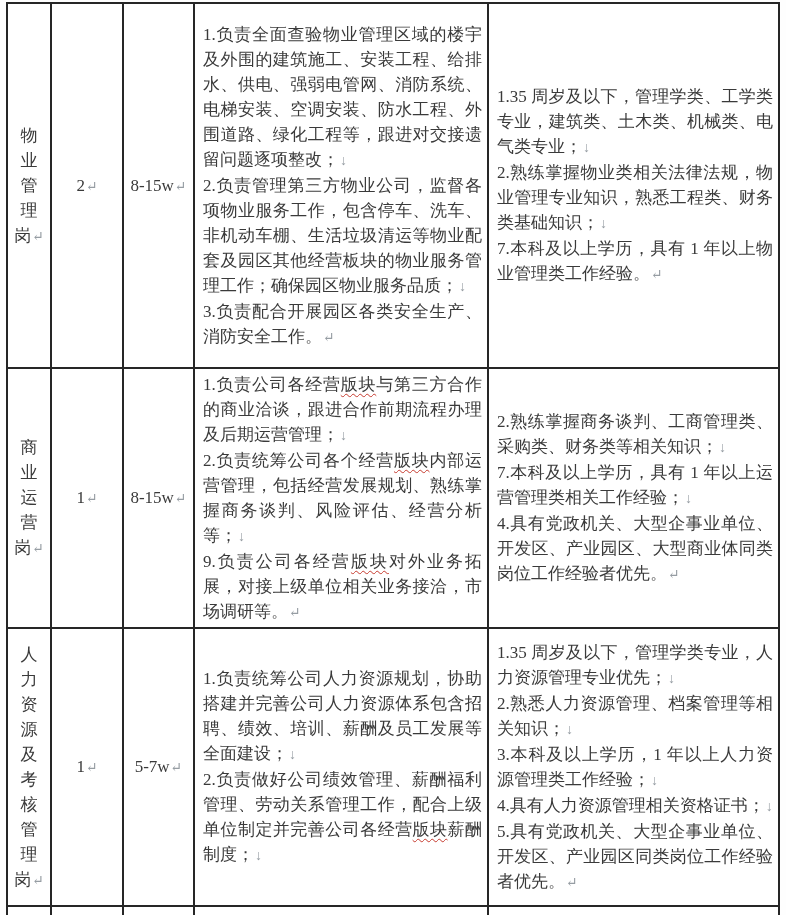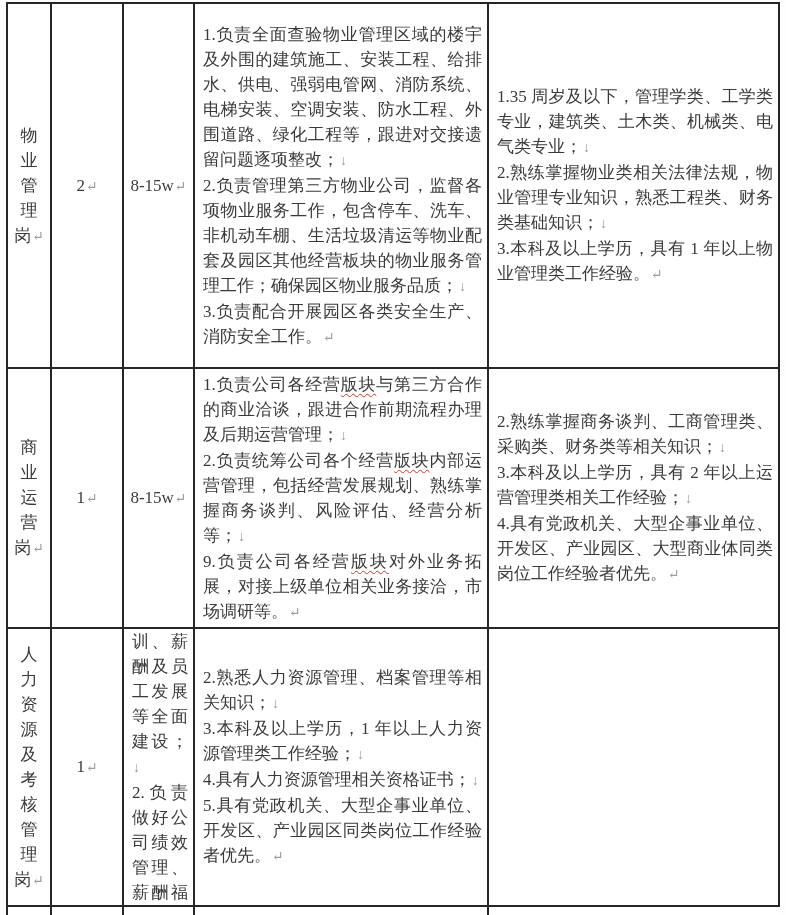--- a/index.html
+++ b/index.html
@@ -41,21 +41,21 @@
         <span>8-15w<span class="mark">↵</span></span>
       </div>
       <div class="cell text-cell">
         <div class="item"><span>1.负责全面查验物业管理区域的楼宇及外围的建筑施工、安装工程、给排水、供电、强弱电管网、消防系统、电梯安装、空调安装、防水工程、外围道路、绿化工程等，跟进对交接遗留问题逐项整改；</span><span class="mark">↓</span></div>
         <div class="item"><span>2.负责管理第三方物业公司，监督各项物业服务工作，包含停车、洗车、非机动车棚、生活垃圾清运等物业配套及园区其他经营板块的物业服务管理工作；确保园区物业服务品质；</span><span class="mark">↓</span></div>
         <div class="item"><span>3.负责配合开展园区各类安全生产、消防安全工作。</span><span class="mark">↵</span></div>
       </div>
       <div class="cell text-cell">
         <div class="item"><span>1.35 周岁及以下，管理学类、工学类专业，建筑类、土木类、机械类、电气类专业；</span><span class="mark">↓</span></div>
         <div class="item"><span>2.熟练掌握物业类相关法律法规，物业管理专业知识，熟悉工程类、财务类基础知识；</span><span class="mark">↓</span></div>
-        <div class="item"><span>3.本科及以上学历，具有 1 年以上物业管理类工作经验。</span><span class="mark">↵</span></div>
+        <div class="item"><span>7.本科及以上学历，具有 1 年以上物业管理类工作经验。</span><span class="mark">↵</span></div>
       </div>
       <div class="cell pos-cell">
         <div class="pchar">商</div>
         <div class="pchar">业</div>
         <div class="pchar">运</div>
         <div class="pchar">营</div>
         <div class="pchar">岗<span class="mark">↵</span></div>
       </div>
       <div class="cell center-cell">
         <span>1<span class="mark">↵</span></span>
@@ -63,43 +63,47 @@
       <div class="cell center-cell">
         <span>8-15w<span class="mark">↵</span></span>
       </div>
       <div class="cell text-cell">
         <div class="item"><span>1.负责公司各经营</span><span class="sic">版块</span><span>与第三方合作的商业洽谈，跟进合作前期流程办理及后期运营管理；</span><span class="mark">↓</span></div>
         <div class="item"><span>2.负责统筹公司各个经营</span><span class="sic">版块</span><span>内部运营管理，包括经营发展规划、熟练掌握商务谈判、风险评估、经营分析等；</span><span class="mark">↓</span></div>
         <div class="item"><span>9.负责公司各经营</span><span class="sic">版块</span><span>对外业务拓展，对接上级单位相关业务接洽，市场调研等。</span><span class="mark">↵</span></div>
       </div>
       <div class="cell text-cell">
         <div class="item"><span>2.熟练掌握商务谈判、工商管理类、采购类、财务类等相关知识；</span><span class="mark">↓</span></div>
-        <div class="item"><span>3.本科及以上学历，具有 2 年以上运营管理类相关工作经验；</span><span class="mark">↓</span></div>
+        <div class="item"><span>7.本科及以上学历，具有 1 年以上运营管理类相关工作经验；</span><span class="mark">↓</span></div>
         <div class="item"><span>4.具有党政机关、大型企事业单位、开发区、产业园区、大型商业体同类岗位工作经验者优先。</span><span class="mark">↵</span></div>
       </div>
       <div class="cell pos-cell">
         <div class="pchar">人</div>
         <div class="pchar">力</div>
         <div class="pchar">资</div>
         <div class="pchar">源</div>
         <div class="pchar">及</div>
         <div class="pchar">考</div>
         <div class="pchar">核</div>
         <div class="pchar">管</div>
         <div class="pchar">理</div>
         <div class="pchar">岗<span class="mark">↵</span></div>
       </div>
       <div class="cell center-cell">
         <span>1<span class="mark">↵</span></span>
       </div>
+      <div class="cell center-cell">
+        <span>5-7w<span class="mark">↵</span></span>
+      </div>
       <div class="cell text-cell">
         <div class="item"><span>1.负责统筹公司人力资源规划，协助搭建并完善公司人力资源体系包含招聘、绩效、培训、薪酬及员工发展等全面建设；</span><span class="mark">↓</span></div>
         <div class="item"><span>2.负责做好公司绩效管理、薪酬福利管理、劳动关系管理工作，配合上级单位制定并完善公司各经营</span><span class="sic">版块</span><span>薪酬制度；</span><span class="mark">↓</span></div>
       </div>
       <div class="cell text-cell">
+        <div class="item"><span>1.35 周岁及以下，管理学类专业，人力资源管理专业优先；</span><span class="mark">↓</span></div>
         <div class="item"><span>2.熟悉人力资源管理、档案管理等相关知识；</span><span class="mark">↓</span></div>
         <div class="item"><span>3.本科及以上学历，1 年以上人力资源管理类工作经验；</span><span class="mark">↓</span></div>
         <div class="item"><span>4.具有人力资源管理相关资格证书；</span><span class="mark">↓</span></div>
         <div class="item"><span>5.具有党政机关、大型企事业单位、开发区、产业园区同类岗位工作经验者优先。</span><span class="mark">↵</span></div>
       </div>
       <div class="cell"></div>
       <div class="cell"></div>
       <div class="cell"></div>
       <div class="cell"></div>
       <div class="cell"></div>

